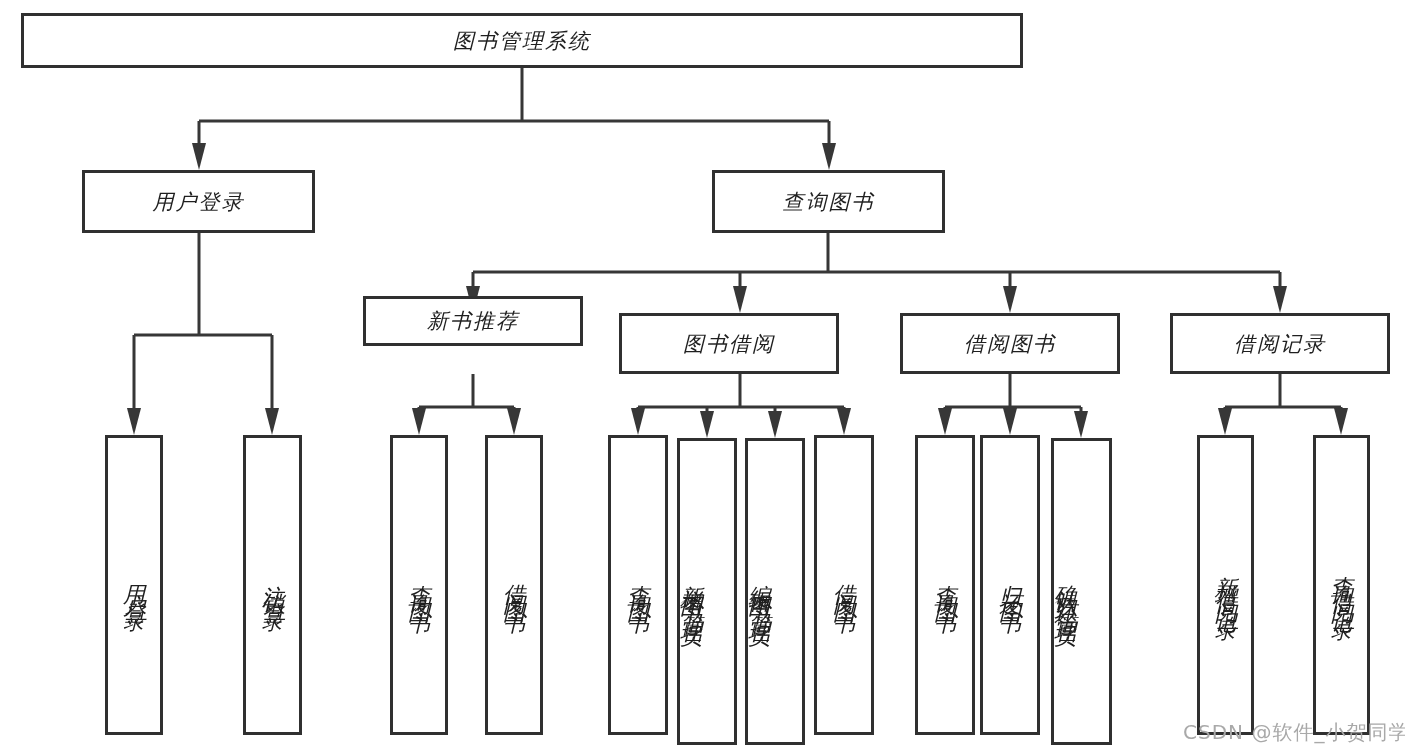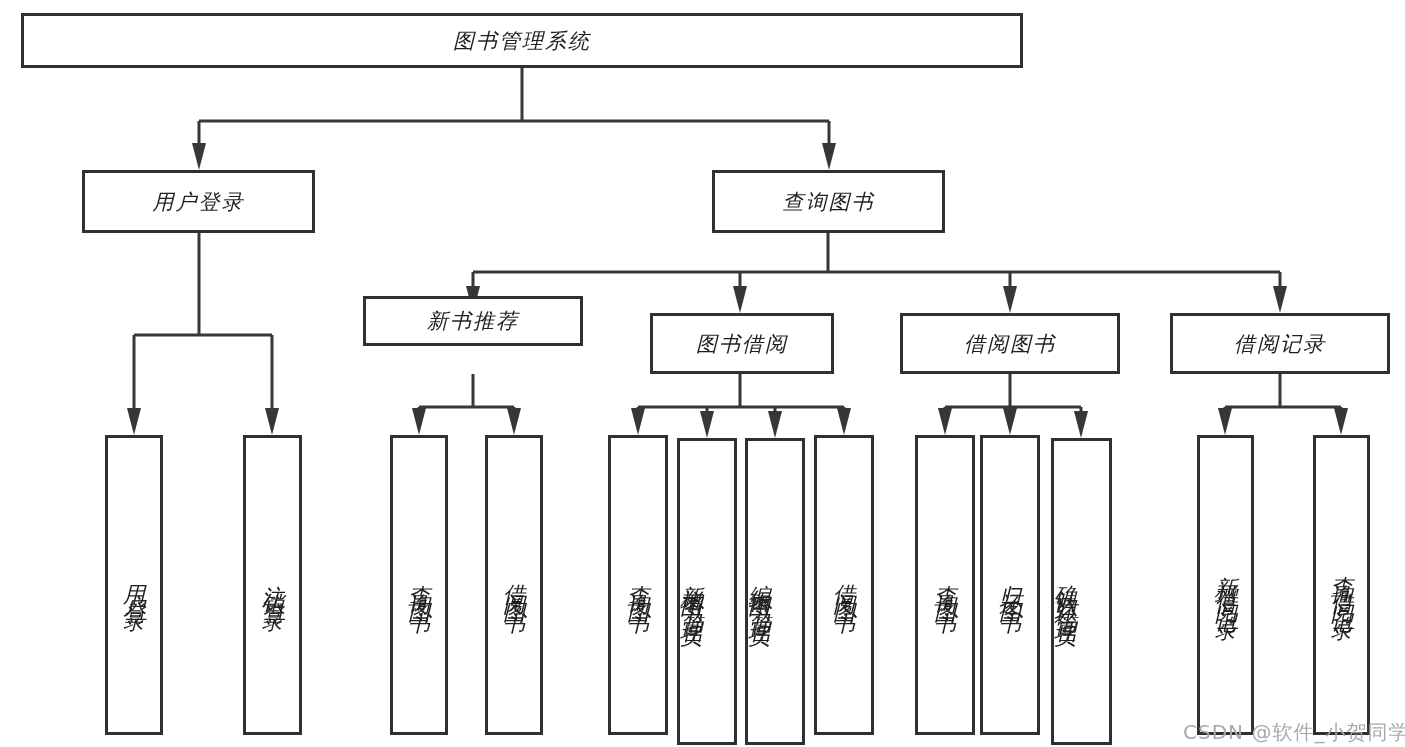--- a/index.html
+++ b/index.html
@@ -68,21 +68,21 @@
   <div class="node h" style="left:82px;top:170px;width:233px;height:63px">
     <span class="label">用户登录</span>
   </div>
   <div class="node h" style="left:712px;top:170px;width:233px;height:63px">
     <span class="label">查询图书</span>
   </div>
 
   <div class="node h" style="left:363px;top:296px;width:220px;height:50px">
     <span class="label">新书推荐</span>
   </div>
-  <div class="node h" style="left:650px;top:313px;width:184px;height:61px">
+  <div class="node h" style="left:619px;top:313px;width:220px;height:61px">
     <span class="label">图书借阅</span>
   </div>
   <div class="node h" style="left:900px;top:313px;width:220px;height:61px">
     <span class="label">借阅图书</span>
   </div>
   <div class="node h" style="left:1170px;top:313px;width:220px;height:61px">
     <span class="label">借阅记录</span>
   </div>
 
   <div class="node v" style="left:105px;top:435px;width:58px;height:300px">

